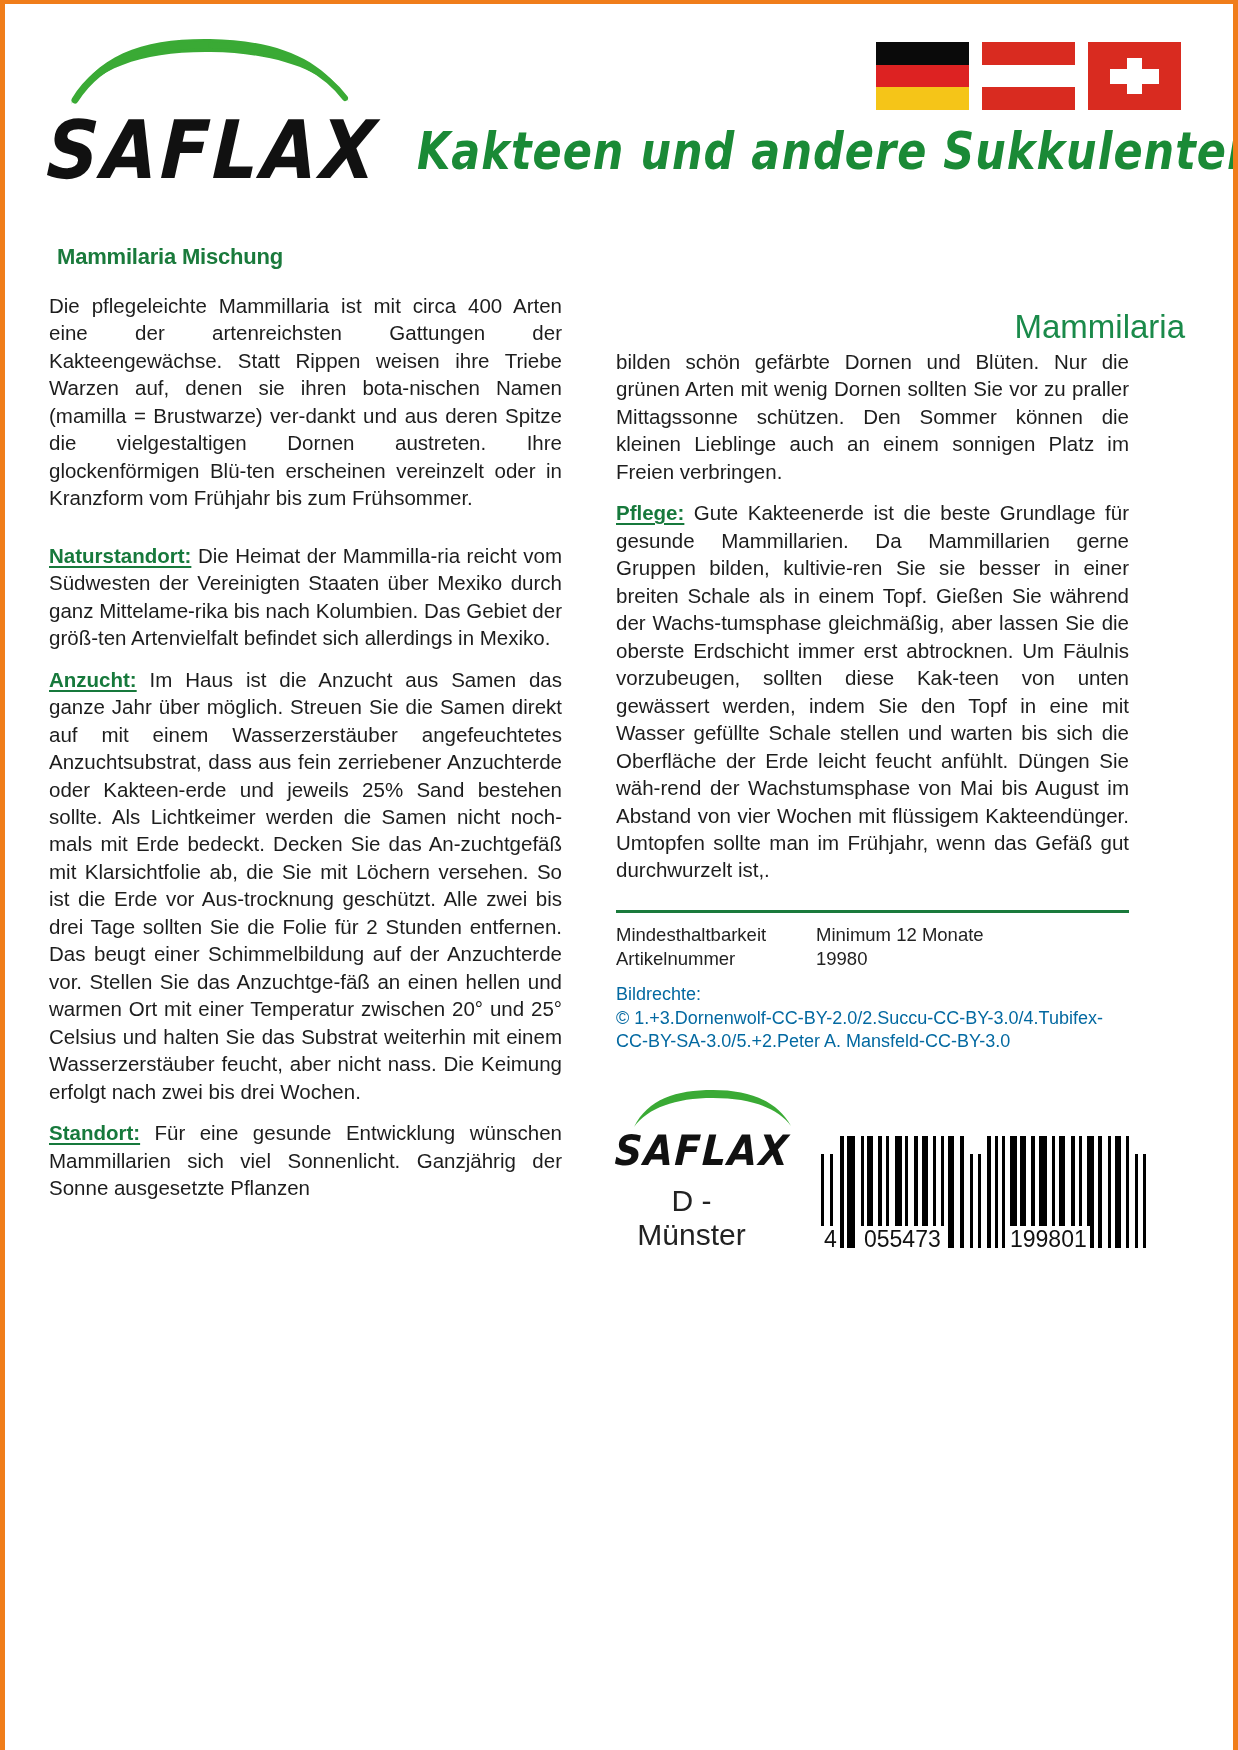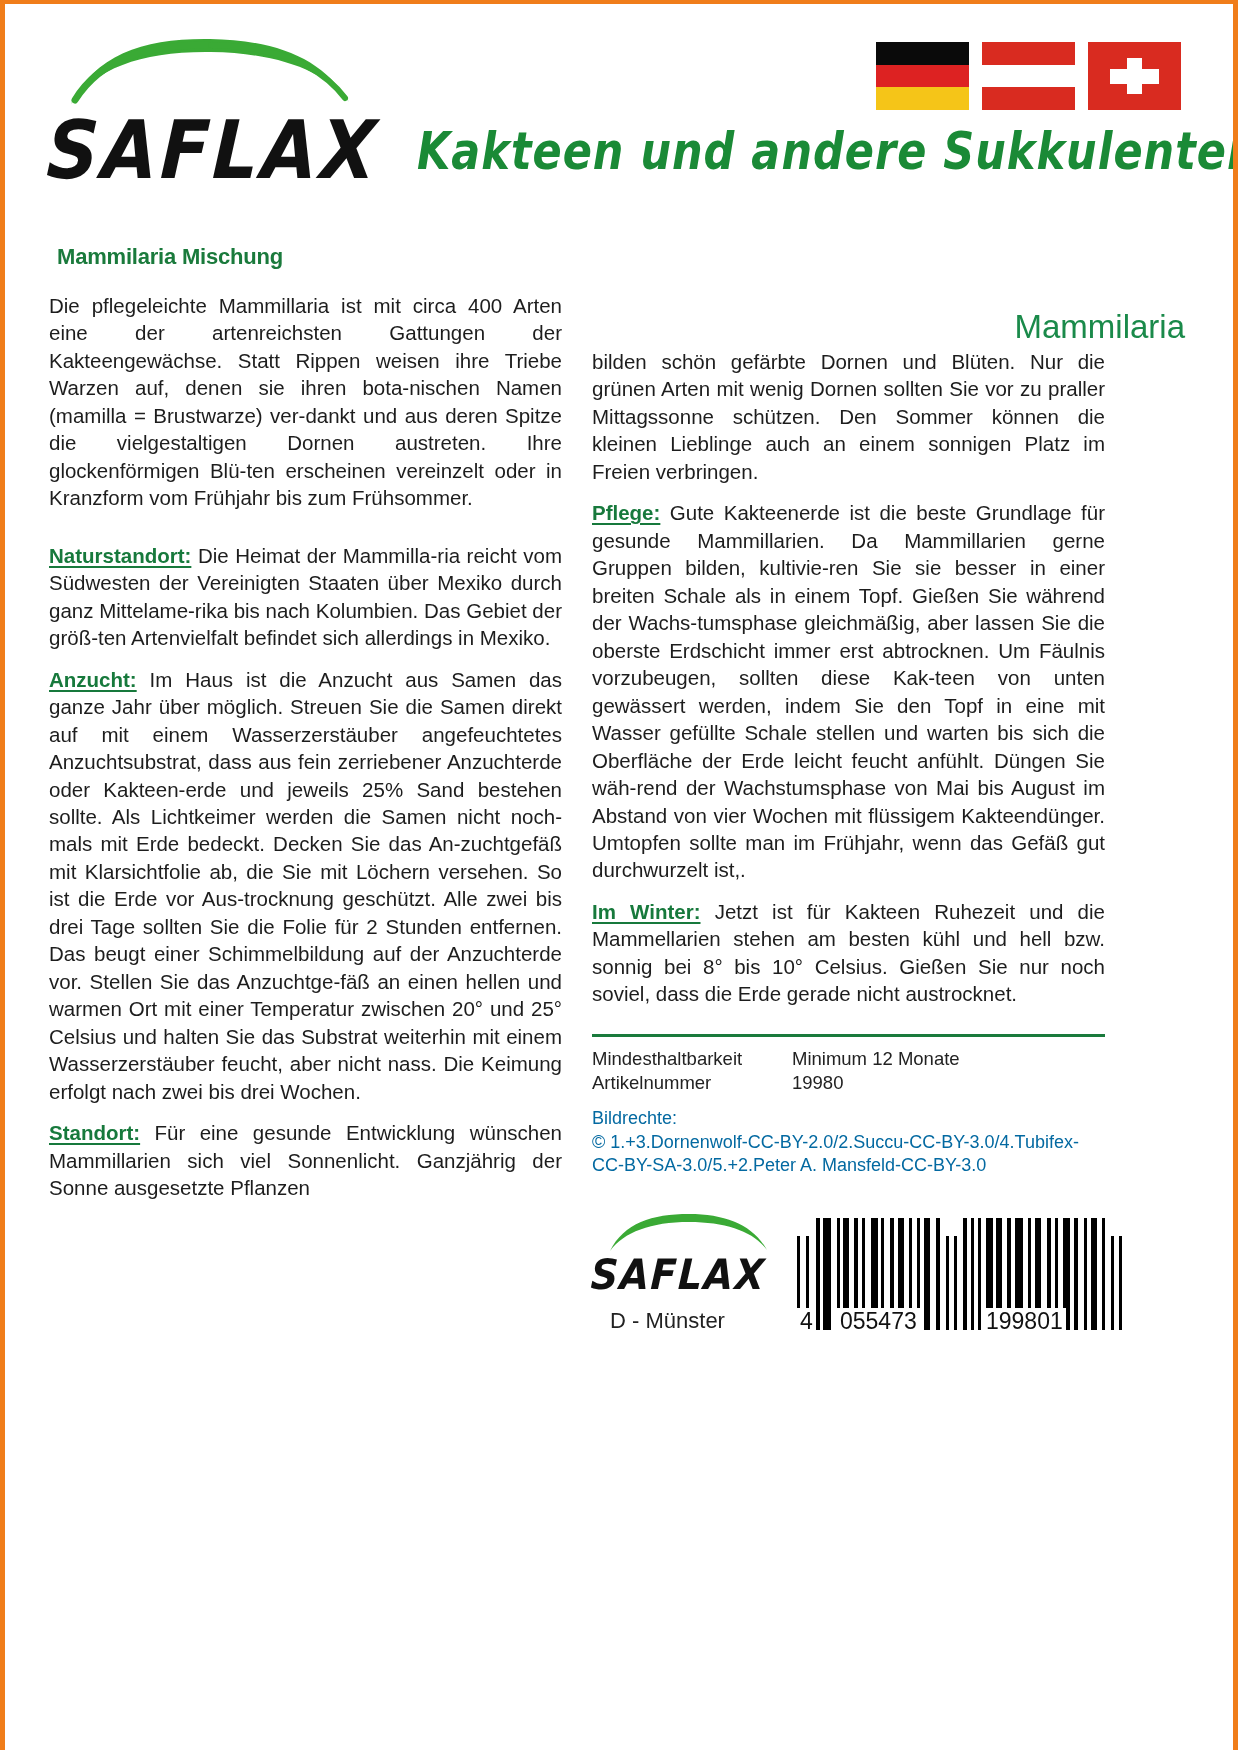--- a/index.html
+++ b/index.html
@@ -119,21 +119,21 @@
   }
   .columns {
     display: flex;
     gap: 30px;
     margin-top: 22px;
   }
   .col {
     width: 513px;
     flex: 0 0 513px;
   }
-  .col-right { position: relative; padding-top: 56px; }
+  .col-right { position: relative; padding-top: 56px; margin-left: 24px; }
 
   p.body {
     margin: 0 0 14px 0;
     font-size: 20.5px;
     line-height: 1.34;
     color: #1d1d1d;
     text-align: justify;
     hyphens: manual;
   }
   p.body.tight { margin-bottom: 12px; }
@@ -187,21 +187,21 @@
     font-weight: 700;
     font-style: italic;
     color: #111;
     letter-spacing: 1.5px;
     line-height: 1;
     margin-top: -4px;
     transform: scaleY(1.1) skewX(-3deg);
     transform-origin: left top;
   }
   .footer-city {
-    font-size: 22px;
+    font-size: 30px;
     color: #222;
     margin-top: 16px;
     text-align: center;
     padding-right: 28px;
   }
   .barcode-box {
     margin-left: 26px;
     position: relative;
     flex: 1;
   }
@@ -287,21 +287,20 @@
         <p class="body tight"><span class="lead-head">Standort:</span> <span>Für eine gesunde Entwicklung wünschen Mammillarien sich viel Sonnenlicht. Ganzjährig der Sonne ausgesetzte Pflanzen</span></p>
 
       </div>
 
       <div class="col col-right">
 
         <p class="body">bilden schön gefärbte Dornen und Blüten. Nur die grünen Arten mit wenig Dornen sollten Sie vor zu praller Mittagssonne schützen. Den Sommer können die kleinen Lieblinge auch an einem sonnigen Platz im Freien verbringen.</p>
 
         <p class="body"><span class="lead-head">Pflege:</span> <span>Gute Kakteenerde ist die beste Grundlage für gesunde Mammillarien. Da Mammillarien gerne Gruppen bilden, kultivie-ren Sie sie besser in einer breiten Schale als in einem Topf. Gießen Sie während der Wachs-tumsphase gleichmäßig, aber lassen Sie die oberste Erdschicht immer erst abtrocknen. Um Fäulnis vorzubeugen, sollten diese Kak-teen von unten gewässert werden, indem Sie den Topf in eine mit Wasser gefüllte Schale stellen und warten bis sich die Oberfläche der Erde leicht feucht anfühlt. Düngen Sie wäh-rend der Wachstumsphase von Mai bis August im Abstand von vier Wochen mit flüssigem Kakteendünger. Umtopfen sollte man im Frühjahr, wenn das Gefäß gut durchwurzelt ist,.</span></p>
 
-        <p class="body"><span class="lead-head">Im Winter:</span> <span>Jetzt ist für Kakteen Ruhezeit und die Mammellarien stehen am besten kühl und hell bzw. sonnig bei 8° bis 10° Celsius. Gießen Sie nur noch soviel, dass die Erde gerade nicht austrocknet.</span></p>
 
         <div class="meta-wrap">
           <div class="meta-rule"></div>
 
           <table class="meta-table">
             <tbody>
                 <tr>
               <td class="k">Mindesthaltbarkeit</td>
               <td class="v">Minimum 12 Monate</td>
             </tr>

